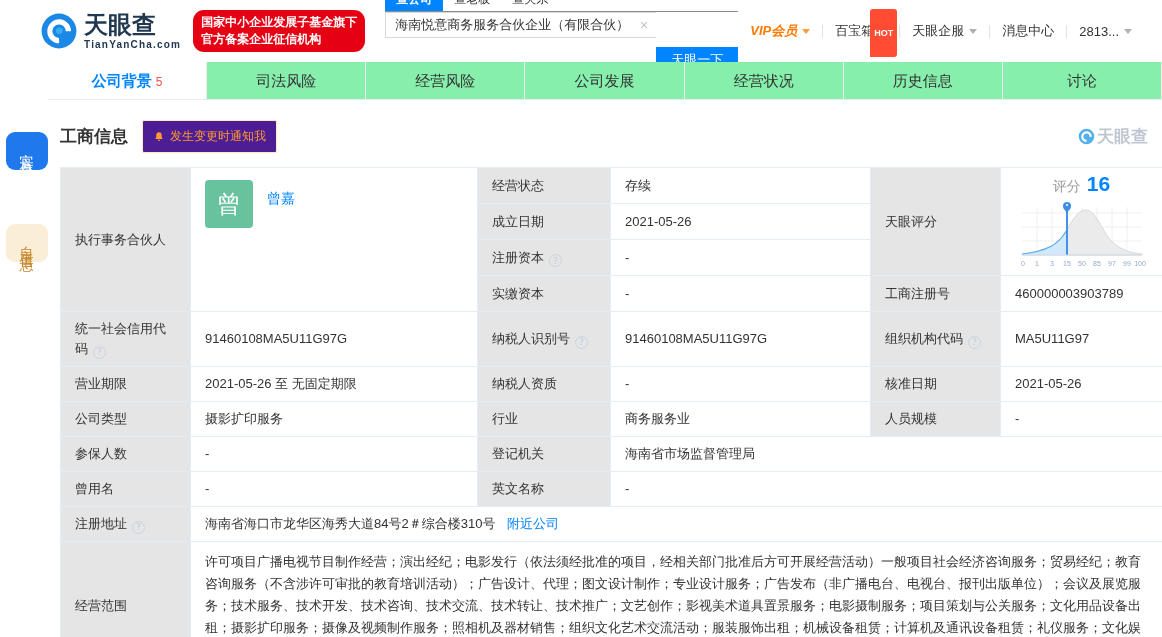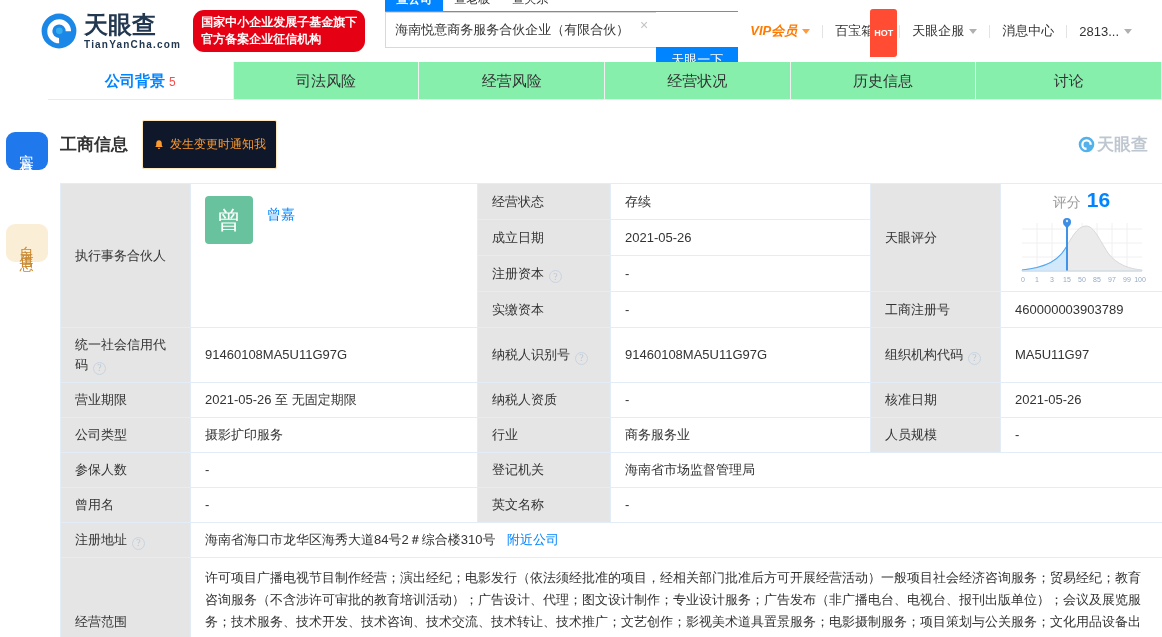--- a/index.html
+++ b/index.html
@@ -14,21 +14,21 @@
   .logo-cn { font-size:24px; font-weight:bold; color:#223850; line-height:24px; }
   .logo-en { font-size:10px; font-weight:bold; color:#223850; letter-spacing:1.2px; margin-top:2px; }
   .gov-badge { margin-left:12px; background:#e60014; color:#fff; font-size:12px; font-weight:bold;
     padding:4px 8px; border-radius:11px; line-height:17px; white-space:nowrap; }
   .search-block { margin-left:20px; width:392px; }
   .search-tabs { display:flex; border-bottom:1px solid #8a8a8a; }
   .search-tab { font-size:12px; padding:2px 11px 3px; cursor:pointer; color:#333; }
   .search-tab.active { background:#0084ff; color:#fff; font-weight:bold; }
   .search-row { display:flex; }
   .search-input-wrap { position:relative; flex:1; }
-  .search-input { width:100%; height:36px; border:1px solid #d9d9d9; border-right:none;
+  .search-input { width:100%; height:26px; border:1px solid #d9d9d9; border-right:none;
     padding:0 26px 0 9px; font-size:13px; color:#333; outline:none;
     font-family:"Liberation Sans","DejaVu Sans",sans-serif; }
   .clear-x { position:absolute; right:8px; top:5px; color:#c3c3c3; font-size:14px; cursor:pointer; line-height:16px; }
   .clear-x::after { content:"×"; }
   .search-btn { height:26px; background:#0084ff; color:#fff; border:none; font-size:13px;
     padding:0 15px; cursor:pointer; white-space:nowrap;
     font-family:"Liberation Sans","DejaVu Sans",sans-serif;margin-top:35px; }
   .top-menu { margin-left:auto; display:flex; align-items:center; font-size:13px; }
   .menu-item { display:flex; align-items:center; cursor:pointer; white-space:nowrap; position:relative; padding:0 12px; }
   .menu-sep { width:1px; height:13px; background:#e3e3e3; }
@@ -51,22 +51,22 @@
   .side-tab { position:absolute; left:6px; width:42px; text-align:center; border-radius:9px;
     padding:11px 0; cursor:pointer; writing-mode:vertical-rl; text-orientation:upright;
     letter-spacing:4px; font-size:14px; line-height:42px; }
   .side-tab.official { top:70px; background:#1f78ec; color:#fff; }
   .side-tab.self { top:162px; background:#fbeed6; color:#c8872c; }
 
   
   .page-wrap { position:relative; }
   .section-head { display:flex; align-items:center; margin:20px 14px 0 60px; }
   .section-title { font-size:17px; font-weight:bold; color:#333; }
-  .notify-badge { display:flex; align-items:center; margin-left:14px; background:#0f172a;
-    border:1px solid #ffe7c0; color:#ff9a2e; font-size:12px; padding:15px 10px; border-radius:2px; cursor:pointer; }
+  .notify-badge { display:flex; align-items:center; margin-left:14px; background:#4c1d95;
+    border:1px solid #ffe7c0; color:#ff9a2e; font-size:12px; padding:7px 10px; border-radius:2px; cursor:pointer; }
   .notify-badge svg { width:12px; height:12px; margin-right:5px; }
   .watermark { margin-left:auto; display:flex; align-items:center; opacity:.85; }
   .watermark svg { width:17px; height:17px; }
   .watermark-text { font-size:17px; font-weight:bold; color:#b3bdc8; margin-left:2px; }
 
   
   .info-table { margin:14px 0 0 60px; width:1102px; border-collapse:collapse; font-size:13px; table-layout:fixed; }
   .info-table td { border:1px solid #e3edf8; vertical-align:middle; padding:7px 14px; line-height:20px; }
   td.lbl { background:#e5e5e5;font-family:Liberation Serif, serif; }
   td.h36 { height:36px; }
@@ -154,20 +154,21 @@
 </div>
 
 <div class="page-wrap">
 
   <div class="nav-row">
     <div class="nav-tab active">
       <span>公司背景</span><span class="nav-count">5</span>
     </div>
     <div class="nav-tab">司法风险</div>
     <div class="nav-tab">经营风险</div>
+    <div class="nav-tab">公司发展</div>
     <div class="nav-tab">经营状况</div>
     <div class="nav-tab">历史信息</div>
     <div class="nav-tab">讨论</div>
   </div>
 
   <div class="side-tab official">官方信息</div>
   <div class="side-tab self">自主信息</div>
 
   <div class="section-head">
     <span class="section-title">工商信息</span>

